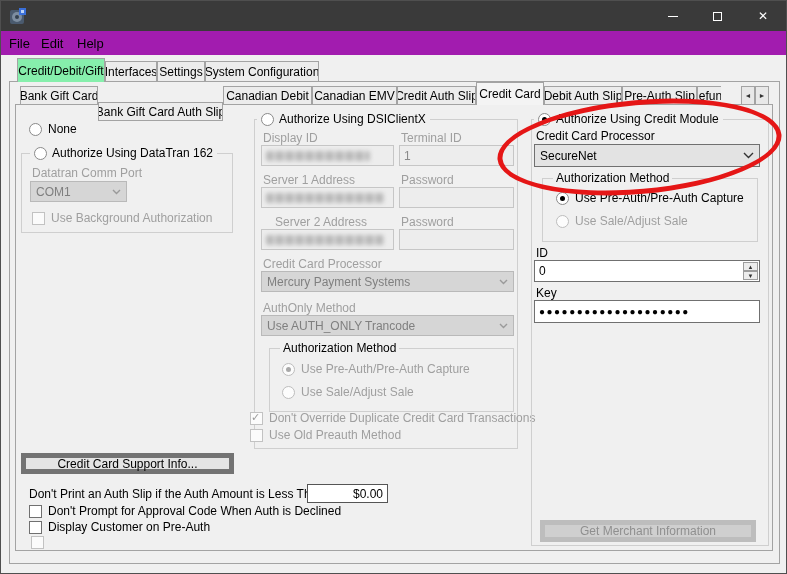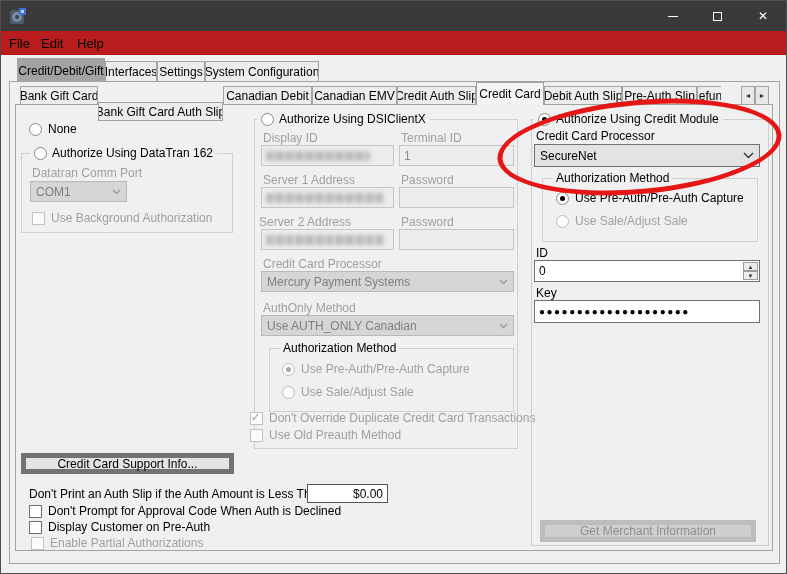--- a/index.html
+++ b/index.html
@@ -11,34 +11,34 @@
   .titlebar { position:absolute; left:0; top:0; width:785px; height:30px; background:#3a3a3a; }
   .app-icon { position:absolute; left:8px; top:6px; width:18px; height:18px; }
   .title-text { position:absolute; left:32px; top:7px; font-size:13px; color:#fff;margin-top:24px; }
   .tb-btn { position:absolute; top:0; height:30px; width:45px; display:flex;
             align-items:center; justify-content:center; color:#fff; font-size:12px; }
   .tb-min { left:649px; } .tb-max { left:694px; } .tb-close { left:739px; width:46px; }
   .min-bar { width:10px; height:1px; background:#fff; display:inline-block; }
   .max-box { width:9px; height:9px; border:1px solid #fff; display:inline-block; }
 
   
-  .menubar { position:absolute; left:0; top:30px; width:785px; height:24px; background:#b91c1c; }
+  .menubar { position:absolute; left:0; top:30px; width:785px; height:24px; background:#a21caf; }
   .menu-item { position:absolute; top:5px; font-size:13px; }
   .mi-file { left:8px; } .mi-edit { left:40px; } .mi-help { left:76px; }
 
   
   .page1 { position:absolute; left:8px; top:80px; width:771px; height:483px;
            border:1px solid #a3a3a3; background:#f0f0f0; }
   .page2 { position:absolute; left:14px; top:103px; width:758px; height:447px;
            border:1px solid #a3a3a3; background:#f0f0f0; }
   .tab { position:absolute; display:flex; align-items:center; justify-content:center;
          border:1px solid #a3a3a3; background:#ececec; font-size:12px; white-space:nowrap;
          overflow:hidden; }
   .tab1 { top:60px; height:21px; }
-  .tab1.sel { top:57px; height:24px; background:#a3a3a3; border-bottom:none; z-index:3; }
+  .tab1.sel { top:57px; height:24px; background:#86efac; border-bottom:none; z-index:3; }
   .tab2 { top:85px; height:19px; }
   .tab2.sel { top:81px; height:23px; background:#f4f4f4; border-bottom:none; z-index:3; }
   .tab-scroll { position:absolute; top:85px; width:14px; height:19px; border:1px solid #a3a3a3;
                 background:#e8e8e8; display:flex; align-items:center; justify-content:center;
                 font-size:7px; color:#333; z-index:3; }
 
   
   .gb { position:absolute; border:1px solid #cfcfcf; }
   .gb-legend { position:absolute; top:-8px; left:8px; background:#f0f0f0; padding:0 4px;
                display:flex; align-items:center; gap:5px; white-space:nowrap; }
@@ -172,38 +172,38 @@
       <span>1</span>
     </div>
 
     <span class="lbl dim" style="left:8px;top:53px;">Server 1 Address</span>
     <div class="field" style="left:6px;top:67px;width:133px;height:21px;">
       <span class="redacted" style="width:118px;"></span>
     </div>
     <span class="lbl dim" style="left:146px;top:53px;">Password</span>
     <div class="field" style="left:144px;top:67px;width:115px;height:21px;"></div>
 
-    <span class="lbl dim" style="left:4px;top:95px;">Server 2 Address</span>
+    <span class="lbl dim" style="left:20px;top:95px;">Server 2 Address</span>
     <div class="field" style="left:6px;top:109px;width:133px;height:21px;">
       <span class="redacted" style="width:118px;"></span>
     </div>
     <span class="lbl dim" style="left:146px;top:95px;">Password</span>
     <div class="field" style="left:144px;top:109px;width:115px;height:21px;"></div>
 
     <span class="lbl dim" style="left:8px;top:137px;">Credit Card Processor</span>
     <div class="combo dis" style="left:6px;top:151px;width:253px;height:21px;">
       <span>Mercury Payment Systems</span>
       <svg width="9" height="6">
           <polyline points="1,1 4.5,4.5 8,1" fill="none" stroke="#9a9a9a" stroke-width="1.4"></polyline>
         </svg>
     </div>
 
     <span class="lbl dim" style="left:8px;top:181px;">AuthOnly Method</span>
     <div class="combo dis" style="left:6px;top:195px;width:253px;height:21px;">
-      <span>Use AUTH_ONLY Canadian</span>
+      <span>Use AUTH_ONLY Trancode</span>
       <svg width="9" height="6">
           <polyline points="1,1 4.5,4.5 8,1" fill="none" stroke="#9a9a9a" stroke-width="1.4"></polyline>
         </svg>
     </div>
 
     <div class="gb" style="left:14px;top:228px;width:245px;height:64px;">
       <span class="gb-caption">Authorization Method</span>
       <div class="ctl-row" style="left:12px;top:13px;">
         <span class="radio dis checked"></span>
         <span class="dim">Use Pre-Auth/Pre-Auth Capture</span>
@@ -287,18 +287,17 @@
   <div class="ctl-row" style="left:28px;top:503px;">
     <span class="checkbox"></span>
     <span>Don't Prompt for Approval Code When Auth is Declined</span>
   </div>
   <div class="ctl-row" style="left:28px;top:519px;">
     <span class="checkbox"></span>
     <span>Display Customer on Pre-Auth</span>
   </div>
   <div class="ctl-row" style="left:30px;top:535px;">
     <span class="checkbox dis"></span>
-    <span class="dim">Enable Partial Authorizations</span>
   </div>
 
   <div class="annotation"></div>
 
 </div>
 
 </body></html>

